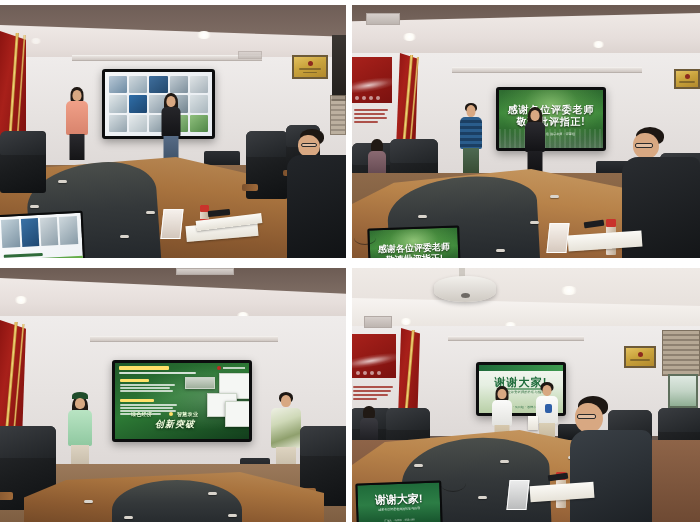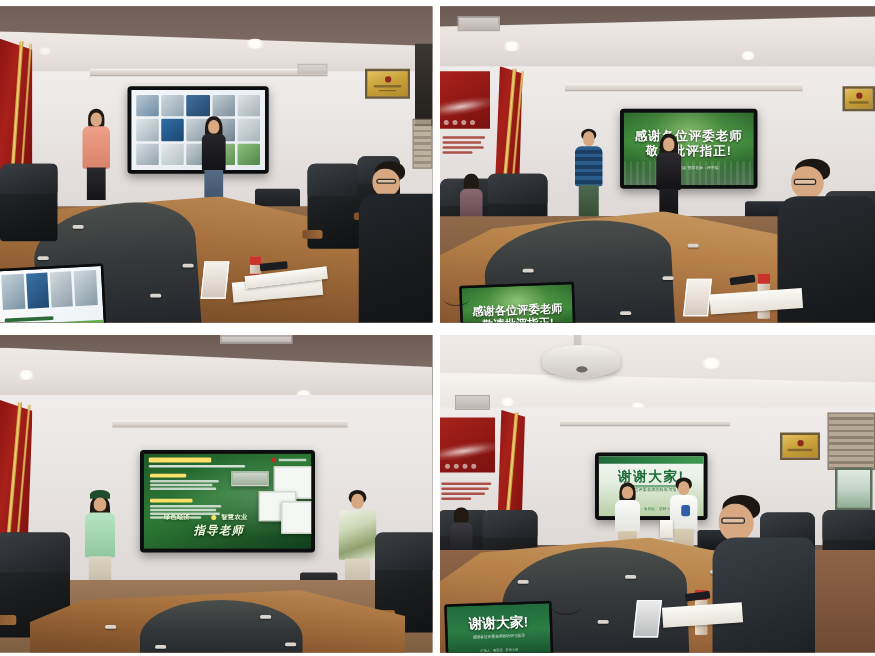--- a/index.html
+++ b/index.html
@@ -599,21 +599,21 @@
 
         <div class="doc-card" style="left:70px;top:14px;width:30px;height:12px;background:linear-gradient(180deg,#cfd6cc,#9fb09c);"></div>
         <div class="doc-card" style="left:104px;top:10px;width:32px;height:26px;"></div>
         <div class="doc-card" style="left:92px;top:30px;width:30px;height:24px;"></div>
         <div class="doc-card" style="left:110px;top:38px;width:26px;height:26px;"></div>
 
         <div class="doc-pill" style="left:16px;bottom:22px;font-size:5px;">绿色经济</div>
         <div class="doc-pill" style="left:62px;bottom:22px;font-size:5px;">智慧农业</div>
         <div style="position:absolute;left:54px;bottom:23px;width:4px;height:4px;border-radius:50%;background:#ffe169;"></div>
 
-        <div class="doc-script" style="left:40px;bottom:8px;font-size:9px;">指导老师</div>
+        <div class="doc-script" style="left:40px;bottom:8px;font-size:9px;">创新突破</div>
       </div>
     </div>
 
     <div class="person" style="left:64px;top:124px;width:32px;height:88px;">
       <div class="p-hair-long" style="top:4px;width:16px;height:22px;"></div>
       <div class="p-cap" style="top:0;width:16px;height:7px;"></div>
       <div class="p-head" style="top:6px;width:10px;height:11px;"></div>
       <div class="p-body" style="top:18px;width:24px;height:36px;background:linear-gradient(180deg,#b9e4c3,#8fc8a0);"></div>
       <div class="p-legs" style="top:53px;width:18px;height:35px;background:linear-gradient(180deg,#ddd3c2,#b8ad99);"></div>
     </div>

